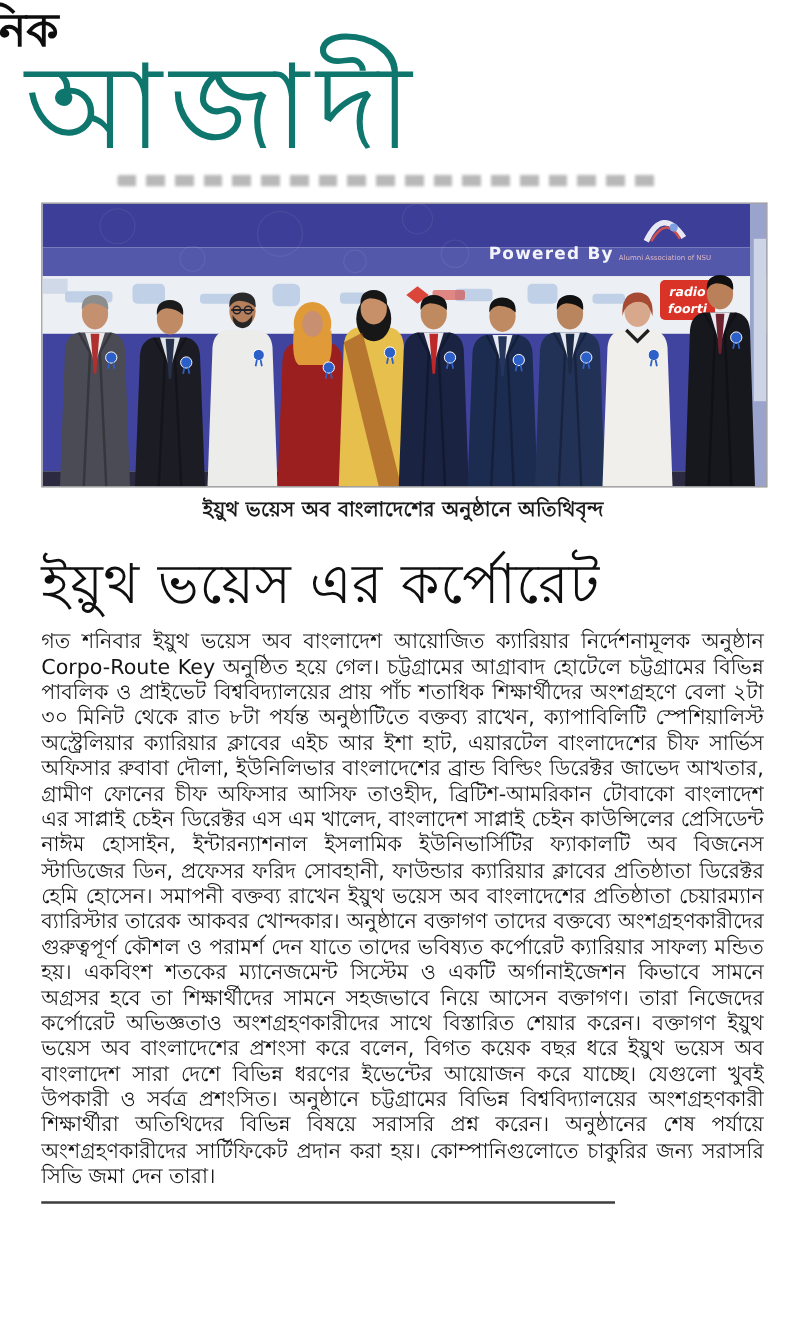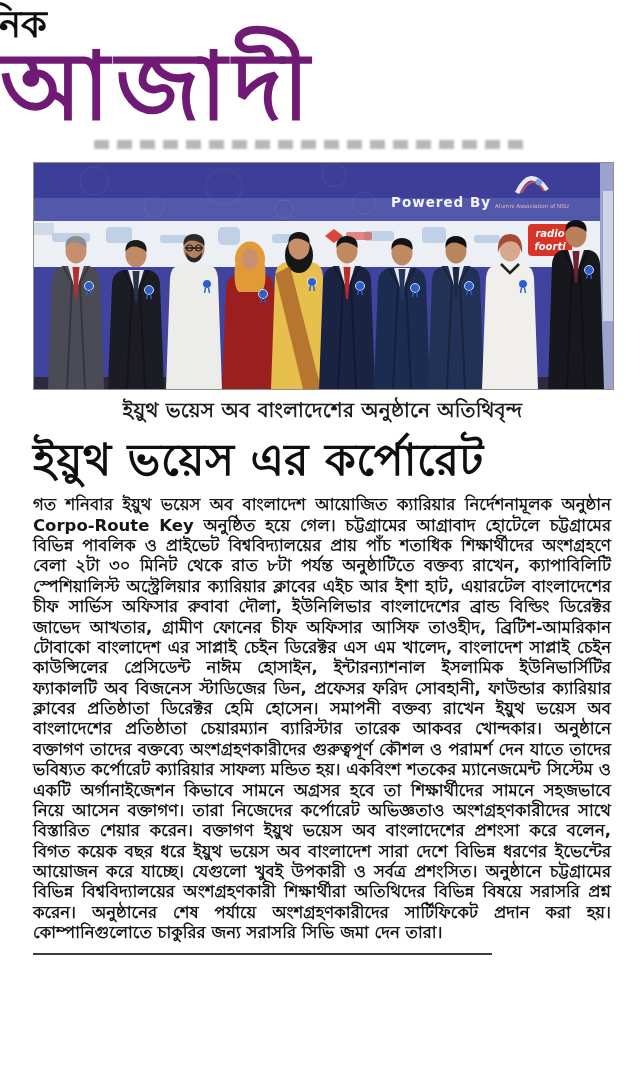--- a/index.html
+++ b/index.html
@@ -11,49 +11,50 @@
     color:#141414;
     overflow:hidden;
   }
   
   .masthead{padding-top:6px;text-align:left;}
   .mast-top{
     font-size:37px;font-weight:700;color:#0d0d0d;
     line-height:1;transform:translateX(-46px);
   }
   .mast-main{
-    font-size:94px;font-weight:700;color:#701a75;
+    font-size:94px;font-weight:400;color:#0f766e;
     line-height:1.02;letter-spacing:6px;margin-top:-4px;
     white-space:nowrap;
+    margin-left:20px;
   }
   .mast-tagline{
     width:432px;height:9px;margin:5px auto 0;
     background:repeating-linear-gradient(90deg,
       rgba(125,125,125,.55) 0 15px, rgba(125,125,125,0) 15px 23px);
     filter:blur(1.3px);border-radius:2px;transform:translateX(-12px);
   }
   
   .photo-wrap{width:579px;margin:13px 0 0 33px;}
   .photo-frame{
     width:579px;height:226px;border:1px solid #8f8f8f;box-sizing:content-box;
     display:block;
   }
   .caption{
-    text-align:center;font-size:20px;font-weight:700;color:#1b1b1b;
+    text-align:center;font-size:16px;font-weight:700;color:#1b1b1b;
     margin-top:5px;letter-spacing:.2px;
   }
   
   .headline{
-    margin:4px 33px 0 33px;
-    font-size:44px;font-weight:700;line-height:1.26;color:#0f0f0f;
+    margin:18px 33px 0 33px;
+    font-size:44px;font-weight:400;line-height:1.26;color:#0f0f0f;
     letter-spacing:.5px;
   }
   .body-text{
     margin:8px 33px 0 33px;
-    font-size:16.5px;line-height:1.235;text-align:justify;color:#161616;font-weight:bold;
+    font-size:16.5px;line-height:1.235;text-align:justify;color:#161616;
   }
   .bottom-rule{
     width:459px;border-top:2px solid #3d3d3d;margin:9px 0 0 33px;
   }
   svg text{font-family:"DejaVu Sans","Liberation Sans",sans-serif;}
 </style>
 </head>
 <body>
 
 <div class="page">

